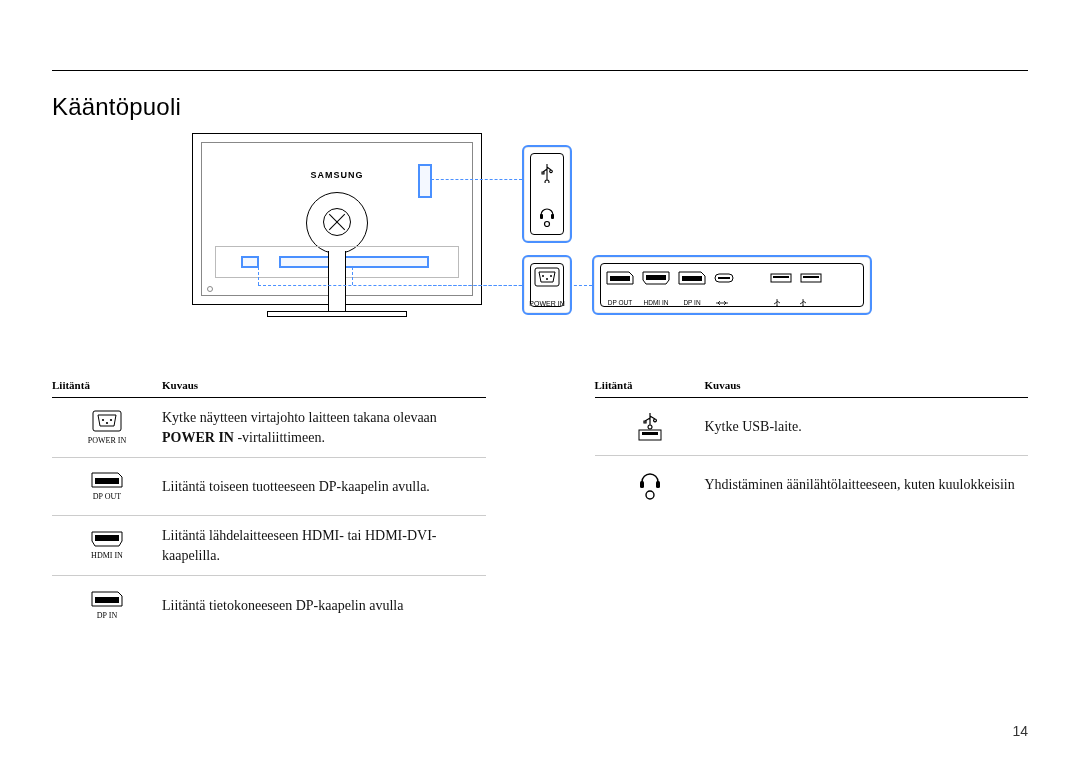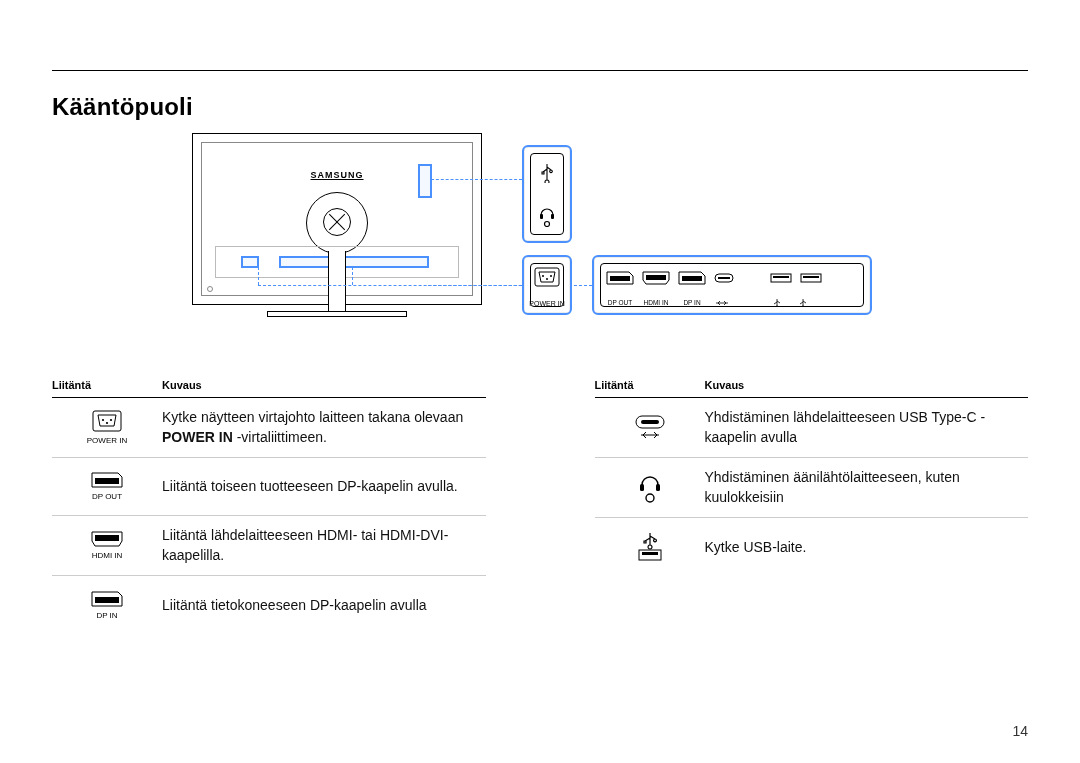--- a/index.html
+++ b/index.html
@@ -1,29 +1,29 @@
 <!DOCTYPE html>
 <html><head>
 <meta charset="utf-8">
 <style>
   * { box-sizing: border-box; margin: 0; padding: 0; }
   html, body { width: 1080px; height: 763px; background: #fff; font-family: Arial, Helvetica, sans-serif; color: #000; }
   .page { padding: 70px 52px 30px 52px; position: relative; height: 100%; }
   .top-rule { border-top: 1px solid #000; margin-bottom: 22px; }
-  h1 { font-size: 24px; font-weight: 700; margin-bottom: 12px; letter-spacing: 0.2px; }
+  h1 { font-size: 24px; font-weight: 400; margin-bottom: 12px; letter-spacing: 0.2px; }
   .dash-note { font-size: 9px; font-weight: 400; color: #444; position: relative; padding-left: 10px; margin-bottom: 18px; }
   .dash-note::before { content: "―"; position: absolute; left: 0; top: -2px; font-size: 8px; }
 
   .diagram-area { position: relative; height: 220px; margin: 0 0 22px 140px; }
 
   
   .monitor { position: absolute; left: 0; top: 0; width: 290px; height: 200px; }
   .bezel { position: absolute; left: 0; top: 0; width: 290px; height: 172px; border: 1.2px solid #000; background: #fff; }
   .inner { position: absolute; left: 8px; top: 8px; right: 8px; bottom: 8px; border: 1px solid #888; }
-  .brand { position: absolute; left: 50%; top: 36px; transform: translateX(-50%); font-size: 9px; font-weight: 700; letter-spacing: 1px; color: #000; text-decoration: underline; }
+  .brand { position: absolute; left: 50%; top: 36px; transform: translateX(-50%); font-size: 9px; font-weight: 700; letter-spacing: 1px; color: #000; }
   .stand-circle { position: absolute; left: 50%; top: 58px; width: 62px; height: 62px; margin-left: -31px; border: 1.2px solid #000; border-radius: 50%; background: #fff; }
   .stand-inner { position: absolute; left: 50%; top: 74px; width: 28px; height: 28px; margin-left: -14px; border: 1px solid #000; border-radius: 50%; }
   .stand-inner::before, .stand-inner::after { content: ""; position: absolute; left: 50%; top: 50%; width: 22px; height: 1px; background: #000; transform-origin: center; }
   .stand-inner::before { transform: translate(-50%,-50%) rotate(45deg); }
   .stand-inner::after  { transform: translate(-50%,-50%) rotate(-45deg); }
   .stand-neck { position: absolute; left: 50%; top: 118px; width: 18px; height: 62px; margin-left: -9px; background: #fff; border-left: 1.2px solid #000; border-right: 1.2px solid #000; }
   .stand-base { position: absolute; left: 50%; top: 178px; width: 140px; height: 6px; margin-left: -70px; border: 1.2px solid #000; background: #fff; }
   .kdot { position: absolute; width: 6px; height: 6px; border: 1px solid #888; border-radius: 50%; }
   .kdot.k1 { left: 14px; bottom: 12px; }
   .port-strip { position: absolute; left: 22px; right: 22px; bottom: 26px; height: 32px; border: 1px solid #bbb; }
@@ -55,21 +55,21 @@
   
   .leader { position: absolute; border-top: 1.5px dashed #4a90ff; height: 0; }
   .leader.v { border-top: none; border-left: 1.5px dashed #4a90ff; width: 0; }
   .ld1 { left: 239px; top: 46px; width: 91px; } 
   .ld2 { left: 66px;  top: 152px; width: 264px; } 
   .ld2b{ left: 66px;  top: 134px; height: 18px; }
   .ld3 { left: 236px; top: 152px; width: 164px; }
   .ld3b{ left: 160px; top: 134px; height: 18px; }
 
   
-  .tables { display: flex; gap: 109px; }
+  .tables { display: flex; gap: 109px; font-family: Liberation Serif, serif; }
   .tbl { flex: 1; }
   .tbl-head { display: flex; border-bottom: 1.2px solid #000; padding: 4px 0 6px 0; font-size: 11px; font-weight: 700; }
   .th-port { width: 110px; }
   .th-desc { flex: 1; }
   .row { display: flex; align-items: center; border-bottom: 1px solid #ccc; min-height: 58px; padding: 10px 0; }
   .row:last-child { border-bottom: none; }
   .row .port { width: 110px; display: flex; flex-direction: column; align-items: center; gap: 4px; }
   .row .port .plabel { font-size: 8px; color: #000; }
   .row .desc { flex: 1; font-size: 14px; line-height: 1.4; color: #111; }
   .desc b { font-weight: 700; }
@@ -271,56 +271,44 @@
         <div class="desc">Liitäntä tietokoneeseen DP-kaapelin avulla</div>
       </div>
     </div>
 
     <div class="tbl">
       <div class="tbl-head">
         <div class="th-port">Liitäntä</div>
         <div class="th-desc">Kuvaus</div>
       </div>
 
-      <div class="row">
-        <div class="port">
-          <span>
-              <svg width="30" height="26" viewBox="0 0 30 26">
-                <rect x="1" y="1" width="28" height="12" rx="6" stroke="#000" fill="none"></rect>
-                <rect x="6" y="5" width="18" height="4" rx="2" fill="#000"></rect>
-                <path d="M6 20 h18 M22 20 l-3 -3 M22 20 l-3 3 M8 20 l3 -3 M8 20 l3 3" stroke="#000" stroke-width="1" fill="none"></path>
-              </svg>
-            </span>
-        </div>
-        <div class="desc">Yhdistäminen lähdelaitteeseen USB Type-C -kaapelin avulla</div>
+
+      <div class="row">
+        <div class="port">
+          <span>
+              <svg width="30" height="30" viewBox="0 0 30 30">
+                <path d="M15 1 v12 M15 13 a2 2 0 1 0 .001 0 M15 6 l-5 3 M10 9 h-1 v2 h2 v-2 z M15 4 l5 3 M20 7 a1.4 1.4 0 1 1 -.001 0" stroke="#000" stroke-width="1.2" fill="none"></path>
+                <rect x="4" y="18" width="22" height="10" stroke="#000" fill="none"></rect>
+                <rect x="7" y="20" width="16" height="3" fill="#000"></rect>
+              </svg>
+            </span>
+        </div>
+        <div class="desc">Kytke USB-laite.</div>
       </div>
 
       <div class="row">
         <div class="port">
           <span>
               <svg width="24" height="30" viewBox="0 0 24 30">
                 <path d="M4 12 a8 8 0 0 1 16 0" stroke="#000" stroke-width="1.4" fill="none"></path>
                 <rect x="2" y="11" width="4" height="7" rx="1.5" fill="#000"></rect>
                 <rect x="18" y="11" width="4" height="7" rx="1.5" fill="#000"></rect>
                 <circle cx="12" cy="25" r="4" stroke="#000" stroke-width="1.4" fill="none"></circle>
               </svg>
             </span>
         </div>
         <div class="desc">Yhdistäminen äänilähtölaitteeseen, kuten kuulokkeisiin</div>
       </div>
-
-      <div class="row">
-        <div class="port">
-          <span>
-              <svg width="30" height="30" viewBox="0 0 30 30">
-                <path d="M15 1 v12 M15 13 a2 2 0 1 0 .001 0 M15 6 l-5 3 M10 9 h-1 v2 h2 v-2 z M15 4 l5 3 M20 7 a1.4 1.4 0 1 1 -.001 0" stroke="#000" stroke-width="1.2" fill="none"></path>
-                <rect x="4" y="18" width="22" height="10" stroke="#000" fill="none"></rect>
-                <rect x="7" y="20" width="16" height="3" fill="#000"></rect>
-              </svg>
-            </span>
-        </div>
-        <div class="desc">Kytke USB-laite.</div>
-      </div>
     </div>
   </div>
 
   <div class="page-num">14</div>
 </div>
 
 </body></html>

